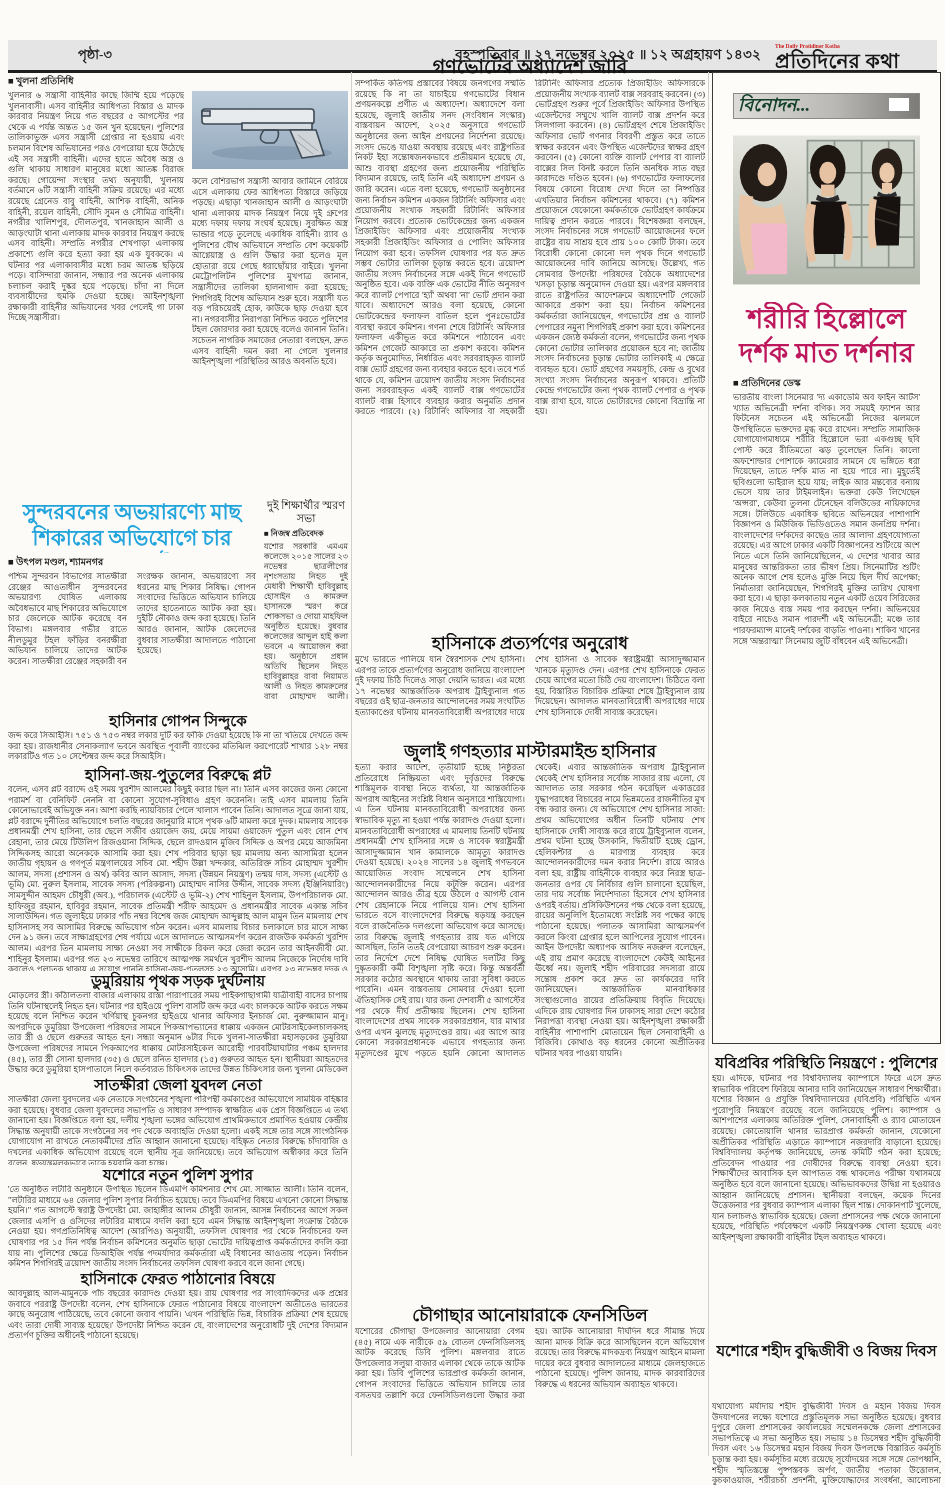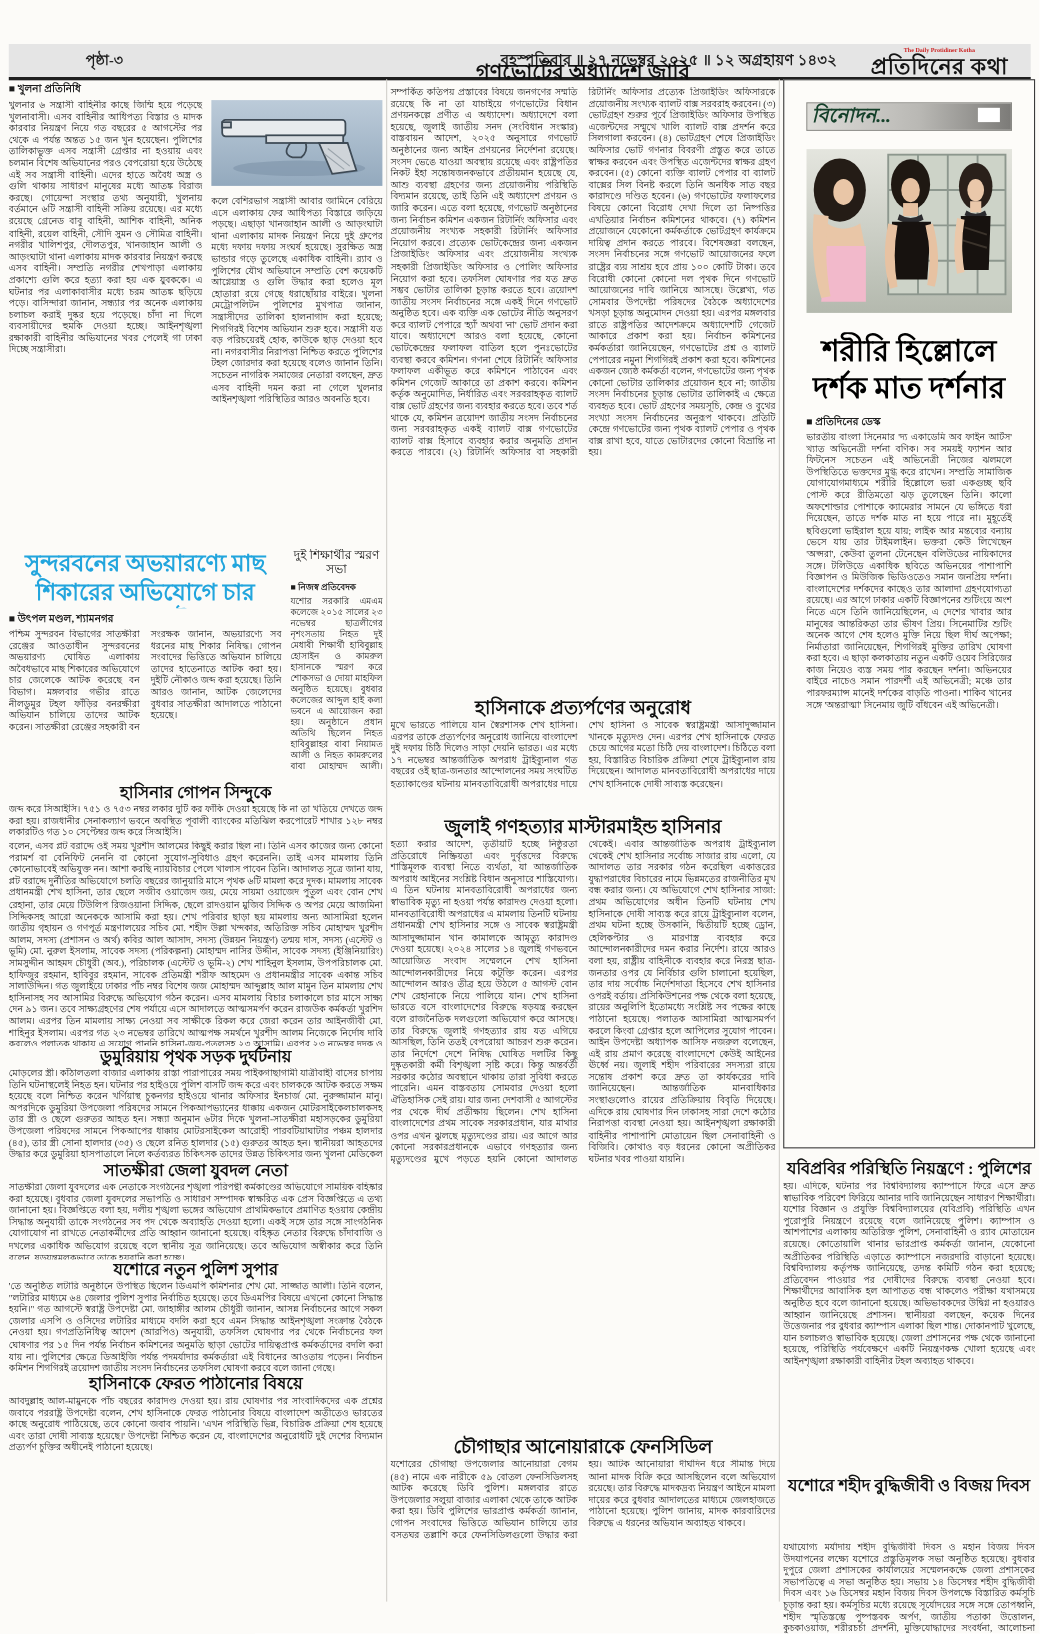--- a/index.html
+++ b/index.html
@@ -4,21 +4,21 @@
 <style>
   html,body{margin:0;padding:0;background:#ffffff;}
   .page{position:relative;width:945px;height:1485px;background:#fcfbf8;overflow:hidden;
         font-family:"Liberation Serif","DejaVu Serif",serif;color:#1c1c1c;}
   
   .masthead-bar{position:absolute;left:8px;top:40px;width:929px;height:30px;background:#e5e5e5;
         border-bottom:3px solid #1f1f1f;display:flex;align-items:center;}
   .page-label{font-weight:bold;font-size:13px;margin-left:70px;}
   .head-spacer{flex:1;}
   .dateline{font-weight:bold;font-size:13.5px;letter-spacing:.2px;margin-right:14px;}
-  .masthead-logo{width:158px;text-align:center;line-height:1;margin-right:4px;}
+  .masthead-logo{width:158px;line-height:1;margin-right:4px;}
   .masthead-tagline{font-size:5.5px;color:#cc2222;font-weight:bold;}
   .masthead-title{font-size:20px;font-weight:bold;color:#151515;letter-spacing:.5px;}
   .masthead-sub{height:3px;width:70px;background:#9a9a9a;margin:1px auto 0;}
   
   .vrule{position:absolute;top:72px;width:1px;height:1384px;background:#d2d0ca;}
   
   .byline{font-size:9.5px;font-weight:bold;margin:2px 0;}
   .body-txt{font-size:8.4px;line-height:10.6px;text-align:justify;overflow:hidden;
         overflow-wrap:anywhere;}
   .two-col{column-count:2;column-gap:10px;}
@@ -44,21 +44,21 @@
   .m-phe{height:110px;}
   
   .col-right{position:absolute;left:712px;top:72px;width:229px;}
   .ent-box{border:1.5px solid #3a3a3a;height:972px;padding:20px;box-sizing:border-box;
         background:#fdfcf9;overflow:hidden;}
   .ent-banner{height:24px;background:linear-gradient(90deg,#dddcd8 0%,#b9b8b4 55%,#7c7b78 100%);
         display:flex;align-items:center;position:relative;border:1px solid #8a8a86;}
   .ent-banner-label{font-size:18px;font-weight:bold;font-style:italic;color:#14402a;margin-left:4px;}
   .ent-white-box{position:absolute;right:10px;top:4px;width:20px;height:13px;background:#ffffff;}
   .ent-photo{width:100%;height:176px;margin-top:3px;display:block;}
-  .ent-headline{color:#000000;font-size:27px;line-height:34px;font-weight:bold;text-align:center;
+  .ent-headline{color:#be185d;font-size:27px;line-height:34px;font-weight:bold;text-align:center;
         height:72px;overflow:hidden;margin-top:4px;}
   .ent-body{height:464px;margin-top:2px;}
   .r-head{font-size:15px;height:22px;line-height:22px;margin-top:8px;}
   .r-body-1{height:258px;}
   .r-body-2{height:262px;margin-top:40px;}
 </style>
 </head>
 <body>
 
 <div class="page">
@@ -117,20 +117,21 @@
         <div class="memorial-headline sec-head">দুই শিক্ষার্থীর স্মরণ সভা</div>
         <div class="byline" style="font-size:8px;">■ নিজস্ব প্রতিবেদক</div>
         <div class="body-txt memorial-body" style="height:158px;">যশোর সরকারি এমএম কলেজে ২০১৫ সালের ২৩ নভেম্বর ছাত্রলীগের নৃশংসতায় নিহত দুই মেধাবী শিক্ষার্থী হাবিবুল্লাহ হোসাইন ও কামরুল হাসানকে স্মরণ করে শোকসভা ও দোয়া মাহফিল অনুষ্ঠিত হয়েছে। বুধবার কলেজের আব্দুল হাই কলা ভবনে এ আয়োজন করা হয়। অনুষ্ঠানে প্রধান অতিথি ছিলেন নিহত হাবিবুল্লাহর বাবা নিয়ামত আলী ও নিহত কামরুলের বাবা মোহাম্মদ আলী। সভাপতিত্ব করেন কলেজের অধ্যক্ষ। বক্তব্য দেন অধ্যাপক সাজ্জাদুল ইসলাম ও আয়োজক অধ্যাপক মুক্তার হায়দার।</div>
       </div>
     </div>
 
     <div>
       <div class="sec-head brief-head">হাসিনার গোপন সিন্দুকে</div>
       <div class="body-txt" style="height:34px;">জব্দ করে সিআইসি। ৭৫১ ও ৭৫৩ নম্বর লকার দুটি কর ফাঁকি দেওয়া হয়েছে কি না তা খতিয়ে দেখতে জব্দ করা হয়। রাজধানীর সেনাকল্যাণ ভবনে অবস্থিত পূবালী ব্যাংকের মতিঝিল করপোরেট শাখার ১২৮ নম্বর লকারটিও গত ১০ সেপ্টেম্বর জব্দ করে সিআইসি।</div>
 
+      <div class="sec-head brief-head">হাসিনা-জয়-পুতুলের বিরুদ্ধে প্লট</div>
       <div class="body-txt" style="height:186px;">বলেন, এসব প্লট বরাদ্দে ওই সময় খুরশীদ আলমের কিছুই করার ছিল না। তিনি এসব কাজের জন্য কোনো পরামর্শ বা বেনিফিট নেননি বা কোনো সুযোগ-সুবিধাও গ্রহণ করেননি। তাই এসব মামলায় তিনি কোনোভাবেই অভিযুক্ত নন। আশা করছি ন্যায়বিচার পেলে খালাস পাবেন তিনি। আদালত সূত্রে জানা যায়, প্লট বরাদ্দে দুর্নীতির অভিযোগে চলতি বছরের জানুয়ারি মাসে পৃথক ৬টি মামলা করে দুদক। মামলায় সাবেক প্রধানমন্ত্রী শেখ হাসিনা, তার ছেলে সজীব ওয়াজেদ জয়, মেয়ে সায়মা ওয়াজেদ পুতুল এবং বোন শেখ রেহানা, তার মেয়ে টিউলিপ রিজওয়ানা সিদ্দিক, ছেলে রাদওয়ান মুজিব সিদ্দিক ও অপর মেয়ে আজমিনা সিদ্দিকসহ আরো অনেককে আসামি করা হয়। শেখ পরিবার ছাড়া ছয় মামলায় অন্য আসামিরা হলেন জাতীয় গৃহায়ন ও গণপূর্ত মন্ত্রণালয়ের সচিব মো. শহীদ উল্লা খন্দকার, অতিরিক্ত সচিব মোহাম্মদ খুরশীদ আলম, সদস্য (প্রশাসন ও অর্থ) কবির আল আসাদ, সদস্য (উন্নয়ন নিয়ন্ত্রণ) তন্ময় দাস, সদস্য (এস্টেট ও ভূমি) মো. নুরুল ইসলাম, সাবেক সদস্য (পরিকল্পনা) মোহাম্মদ নাসির উদ্দীন, সাবেক সদস্য (ইঞ্জিনিয়ারিং) সামসুদ্দীন আহমদ চৌধুরী (অব.), পরিচালক (এস্টেট ও ভূমি-২) শেখ শাহিনুল ইসলাম, উপপরিচালক মো. হাফিজুর রহমান, হাবিবুর রহমান, সাবেক প্রতিমন্ত্রী শরীফ আহমেদ ও প্রধানমন্ত্রীর সাবেক একান্ত সচিব সালাউদ্দিন। গত জুলাইয়ে ঢাকার পাঁচ নম্বর বিশেষ জজ মোহাম্মদ আব্দুল্লাহ আল মামুন তিন মামলায় শেখ হাসিনাসহ সব আসামির বিরুদ্ধে অভিযোগ গঠন করেন। এসব মামলায় বিচার চলাকালে চার মাসে সাক্ষ্য দেন ৯১ জন। তবে সাক্ষ্যগ্রহণের শেষ পর্যায়ে এসে আদালতে আত্মসমর্পণ করেন রাজউক কর্মকর্তা খুরশিদ আলম। এরপর তিন মামলায় সাক্ষ্য নেওয়া সব সাক্ষীকে রিকল করে জেরা করেন তার আইনজীবী মো. শাহিনুর ইসলাম। এরপর গত ২৩ নভেম্বর তারিখে আত্মপক্ষ সমর্থনে খুরশীদ আলম নিজেকে নির্দোষ দাবি করলেও পলাতক থাকায় এ সুযোগ পাননি হাসিনা-জয়-পুতুলসহ ২৩ আসামি। এরপর ২৩ নভেম্বর দুদক ও আসামিপক্ষের আইনজীবীর যুক্তিতর্ক শেষে ২৭ নভেম্বর রায়ের দিন ধার্য করেন বিচারক। প্লট বরাদ্দে দুর্নীতির বাকি ৩ মামলায় ঢাকার চার নম্বর বিশেষ জজ মো. রবিউল আলমের আদালতে বিচারকাজ চলছে। একই অভিযোগে সাবেক প্রধানমন্ত্রী হাসিনা ও তার বোন শেখ রেহানা এবং তার মেয়ে টিউলিপ সিদ্দিকসহ ১৭ আসামির বিরুদ্ধে ১ ডিসেম্বর রায় ঘোষণার দিন ধার্য রয়েছে। এছাড়া প্লট দুর্নীতির অভিযোগে রেহানার দুই সন্তান রাদওয়ান ও আজমিনার বিরুদ্ধে দুই মামলায় সাক্ষ্যগ্রহণের শুনানি চলমান রয়েছে।</div>
 
       <div class="sec-head brief-head">ডুমুরিয়ায় পৃথক সড়ক দুর্ঘটনায়</div>
       <div class="body-txt" style="height:84px;">মোড়লের স্ত্রী। কাঁঠালতলা বাজার এলাকায় রাস্তা পারাপারের সময় পাইকগাছাগামী যাত্রীবাহী বাসের চাপায় তিনি ঘটনাস্থলেই নিহত হন। ঘটনার পর হাইওয়ে পুলিশ বাসটি জব্দ করে এবং চালককে আটক করতে সক্ষম হয়েছে বলে নিশ্চিত করেন খর্ণিয়াস্থ চুকনগর হাইওয়ে থানার অফিসার ইনচার্জ মো. নুরুজ্জামান মানু। অপরদিকে ডুমুরিয়া উপজেলা পরিষদের সামনে পিকআপভ্যানের ধাক্কায় একজন মোটরসাইকেলচালকসহ তার স্ত্রী ও ছেলে গুরুতর আহত হন। সন্ধ্যা অনুমান ৬টার দিকে খুলনা-সাতক্ষীরা মহাসড়কের ডুমুরিয়া উপজেলা পরিষদের সামনে পিকআপের ধাক্কায় মোটরসাইকেল আরোহী পারবটিয়াঘাটার পঞ্চম হালদার (৪৫), তার স্ত্রী সোনা হালদার (৩৫) ও ছেলে রনিত হালদার (১৫) গুরুতর আহত হন। স্থানীয়রা আহতদের উদ্ধার করে ডুমুরিয়া হাসপাতালে নিলে কর্তব্যরত চিকিৎসক তাদের উন্নত চিকিৎসার জন্য খুলনা মেডিকেল কলেজ হাসপাতালে রেফার করেন।</div>
 
       <div class="sec-head brief-head">সাতক্ষীরা জেলা যুবদল নেতা</div>
       <div class="body-txt" style="height:70px;">সাতক্ষীরা জেলা যুবদলের এক নেতাকে সংগঠনের শৃঙ্খলা পরিপন্থী কর্মকাণ্ডের অভিযোগে সাময়িক বহিষ্কার করা হয়েছে। বুধবার জেলা যুবদলের সভাপতি ও সাধারণ সম্পাদক স্বাক্ষরিত এক প্রেস বিজ্ঞপ্তিতে এ তথ্য জানানো হয়। বিজ্ঞপ্তিতে বলা হয়, দলীয় শৃঙ্খলা ভঙ্গের অভিযোগ প্রাথমিকভাবে প্রমাণিত হওয়ায় কেন্দ্রীয় সিদ্ধান্ত অনুযায়ী তাকে সংগঠনের সব পদ থেকে অব্যাহতি দেওয়া হলো। একই সঙ্গে তার সঙ্গে সাংগঠনিক যোগাযোগ না রাখতে নেতাকর্মীদের প্রতি আহ্বান জানানো হয়েছে। বহিষ্কৃত নেতার বিরুদ্ধে চাঁদাবাজি ও দখলের একাধিক অভিযোগ রয়েছে বলে স্থানীয় সূত্র জানিয়েছে। তবে অভিযোগ অস্বীকার করে তিনি বলেন, ষড়যন্ত্রমূলকভাবে তাকে হয়রানি করা হচ্ছে।</div>
 
       <div class="sec-head brief-head">যশোরে নতুন পুলিশ সুপার</div>
       <div class="body-txt" style="height:84px;">'তে অনুষ্ঠিত লটারি অনুষ্ঠানে উপস্থিত ছিলেন ডিএমপি কমিশনার শেখ মো. সাজ্জাত আলী। তিনি বলেন, "লটারির মাধ্যমে ৬৪ জেলার পুলিশ সুপার নির্বাচিত হয়েছে। তবে ডিএমপির বিষয়ে এখনো কোনো সিদ্ধান্ত হয়নি।" গত আগস্টে স্বরাষ্ট্র উপদেষ্টা মো. জাহাঙ্গীর আলম চৌধুরী জানান, আসন্ন নির্বাচনের আগে সকল জেলার এসপি ও ওসিদের লটারির মাধ্যমে বদলি করা হবে এমন সিদ্ধান্ত আইনশৃঙ্খলা সংক্রান্ত বৈঠকে নেওয়া হয়। গণপ্রতিনিধিত্ব আদেশ (আরপিও) অনুযায়ী, তফসিল ঘোষণার পর থেকে নির্বাচনের ফল ঘোষণার পর ১৫ দিন পর্যন্ত নির্বাচন কমিশনের অনুমতি ছাড়া ভোটের দায়িত্বপ্রাপ্ত কর্মকর্তাদের বদলি করা যায় না। পুলিশের ক্ষেত্রে ডিআইজি পর্যন্ত পদমর্যাদার কর্মকর্তারা এই বিধানের আওতায় পড়েন। নির্বাচন কমিশন শিগগিরই ত্রয়োদশ জাতীয় সংসদ নির্বাচনের তফসিল ঘোষণা করবে বলে জানা গেছে।</div>

